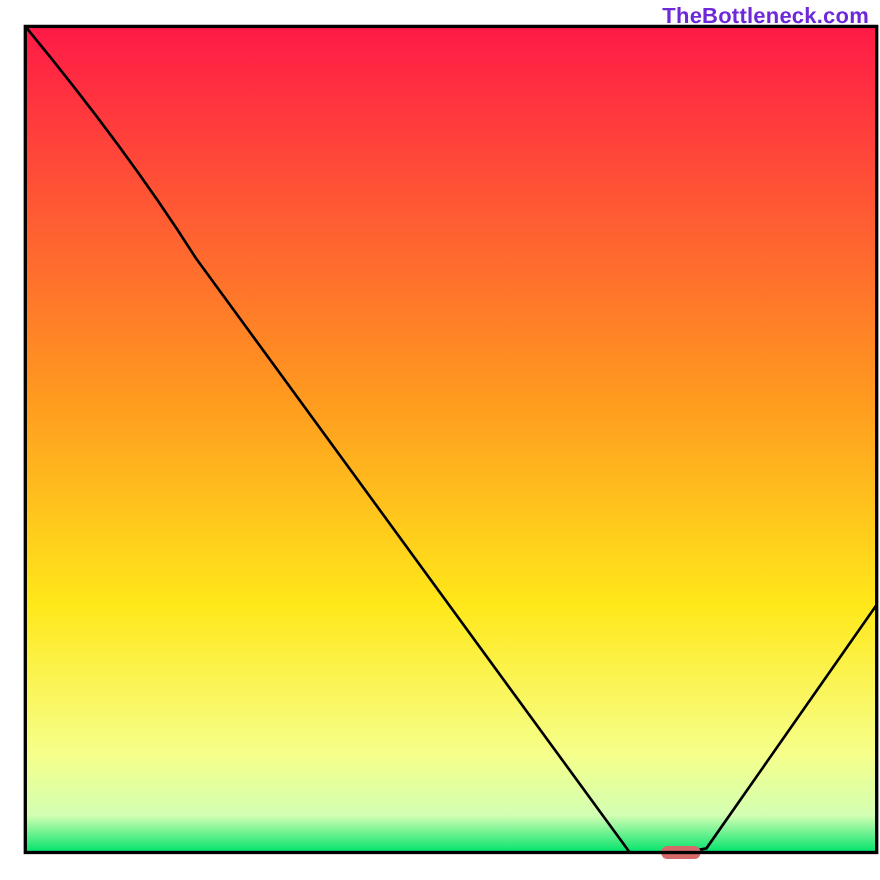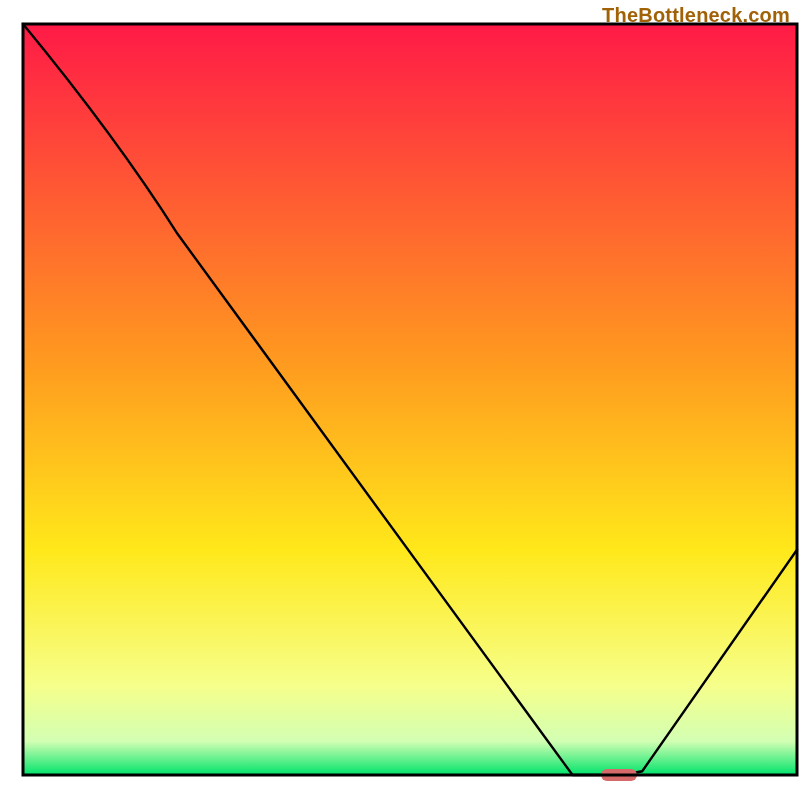--- a/index.html
+++ b/index.html
@@ -18,21 +18,21 @@
   }
   svg {
     display: block;
   }
   .watermark {
     position: absolute;
     top: 4px;
     right: 10px;
     font-size: 20px;
     font-weight: 600;
-    color: #a16207;
+    color: #6d28d9;
     letter-spacing: 0.2px;
   }
 </style>
 </head>
 <body>
 
 <div class="canvas-wrap">
   <div class="watermark">TheBottleneck.com</div>
   <svg id="chart-svg" width="800" height="800" viewBox="0 0 800 800">
     <defs>

